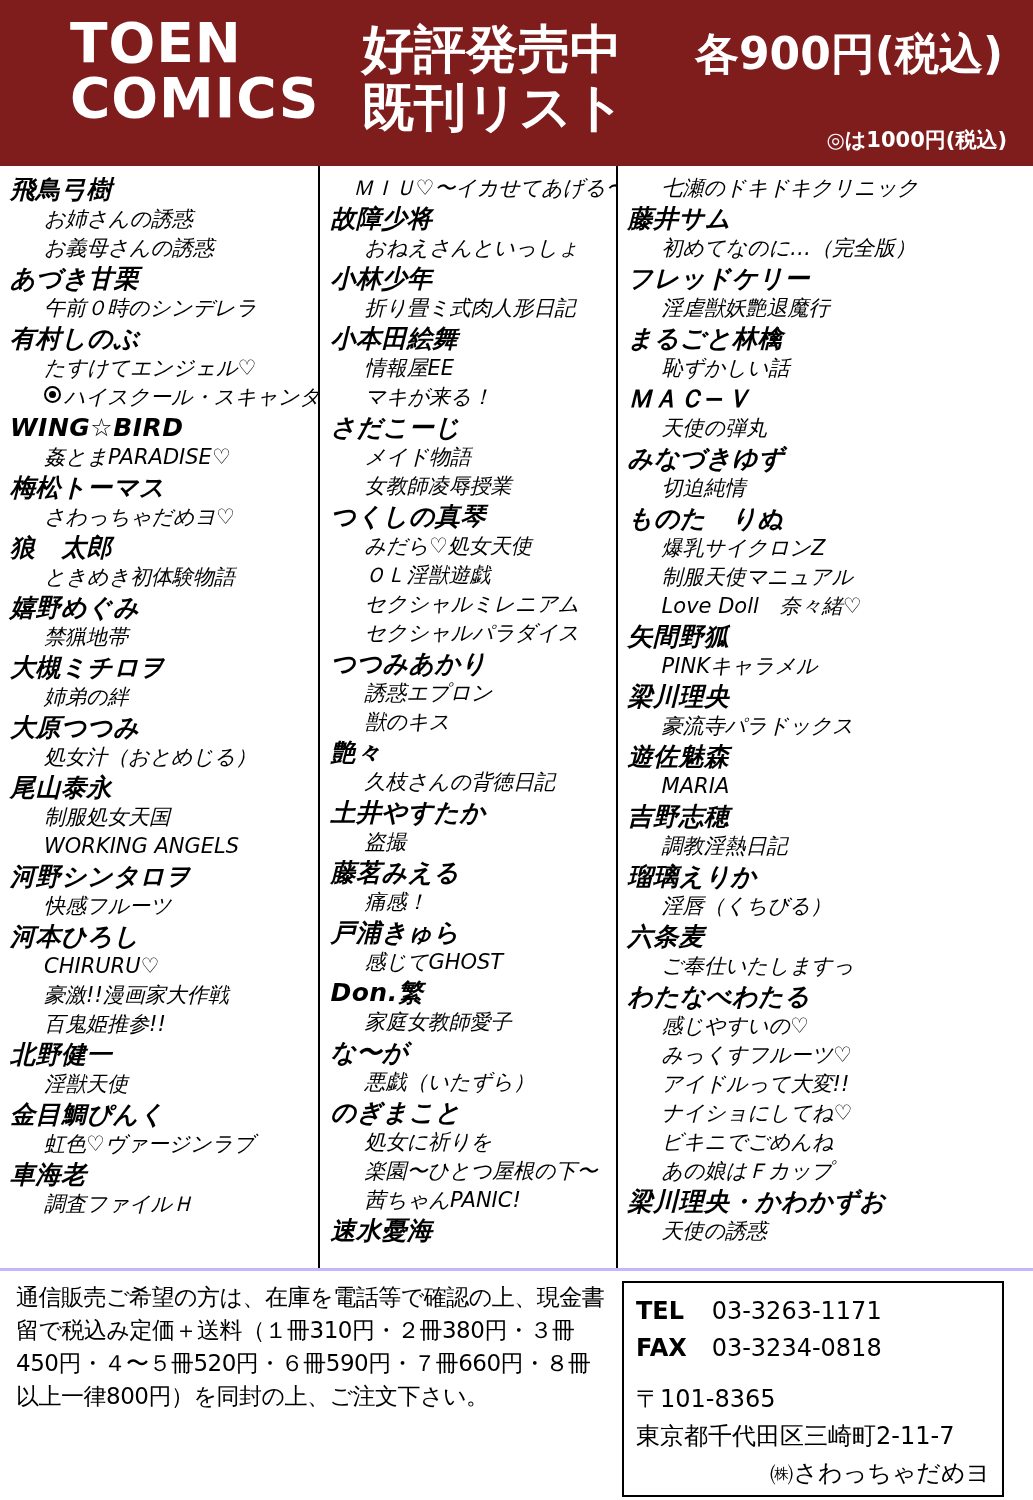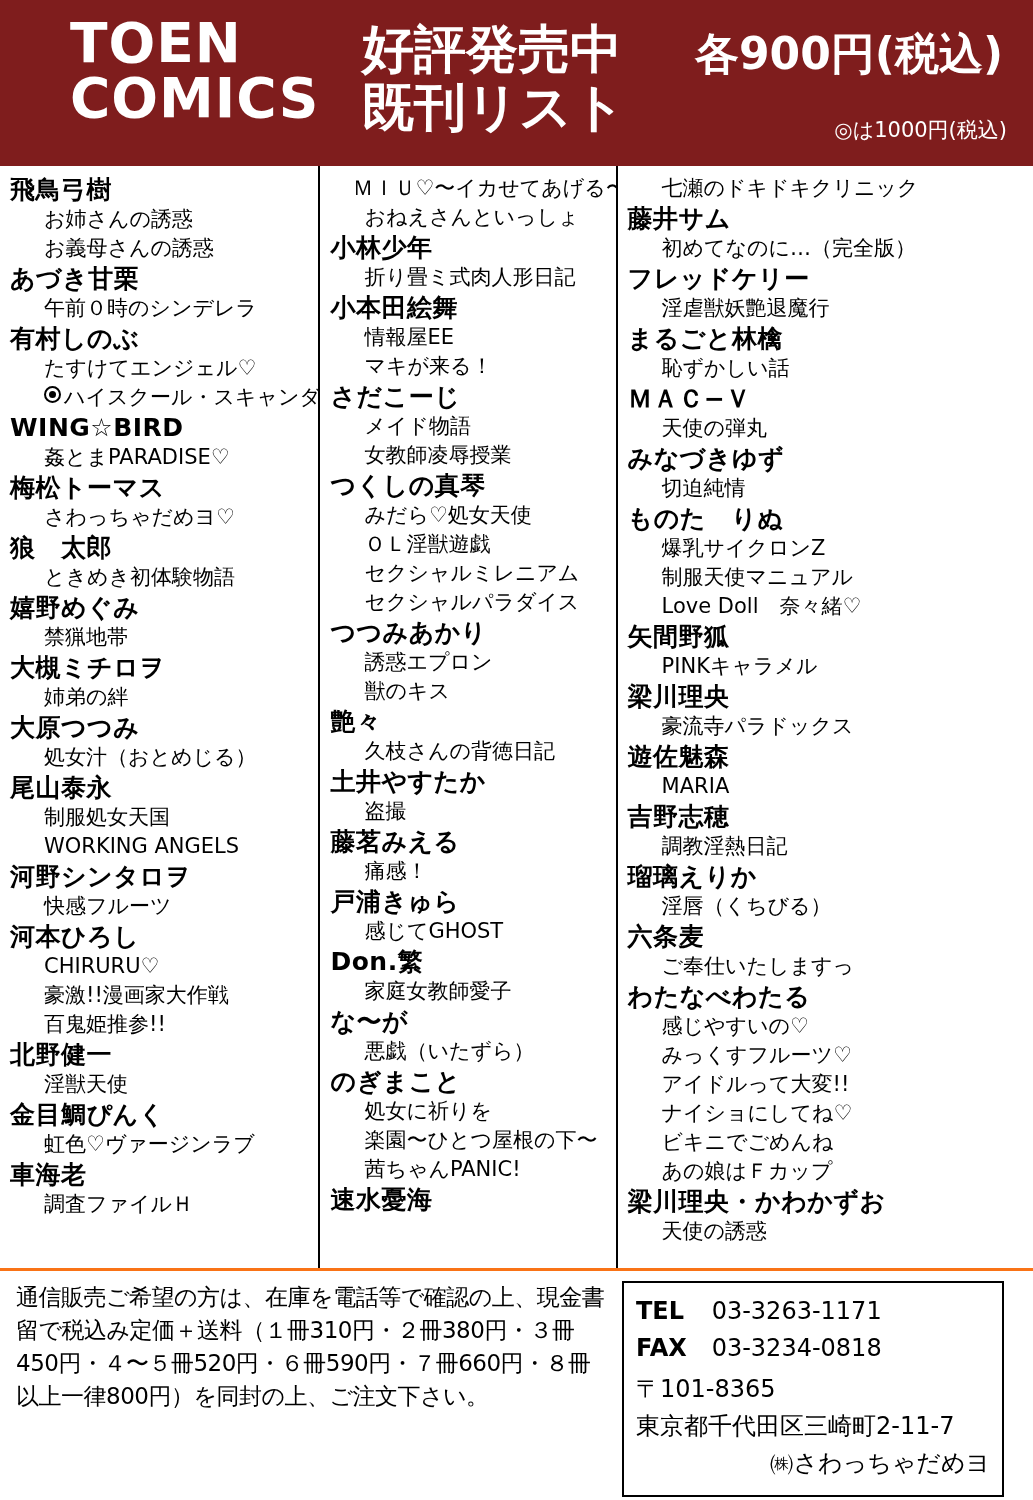--- a/index.html
+++ b/index.html
@@ -55,32 +55,33 @@
     right: 30px;
     top: 32px;
     font-weight: bold;
     font-size: 44px;
     line-height: 44px;
     white-space: nowrap;
   }
   .hdr-note {
     position: absolute;
     right: 26px;
-    top: 116px;
+    top: 126px;
     font-size: 21px;
-    font-weight: normal;
+    font-weight: bold;
     white-space: nowrap;
   }
 
   
   .columns {
     display: flex;
     height: 1105px;
     box-sizing: border-box;
-    border-bottom: 3px solid #f97316;
+    border-bottom: 3px solid #c4b5fd;
+    font-style: italic;
   }
   .col {
     box-sizing: border-box;
     padding: 8px 6px 0 10px;
     overflow: hidden;
   }
   .col1 { width: 330px; border-right: 2px solid #000; }
   .col2 { width: 306px; border-right: 2px solid #000; }
   .col3 { width: 428px; }
 
@@ -136,21 +137,21 @@
     margin-left: 14px;
     border: 2px solid #000;
     width: 382px;
     box-sizing: border-box;
     padding: 10px 12px;
     font-size: 24px;
     line-height: 37px;
   }
   .foot-box .tel-row span.lbl { display: inline-block; width: 68px; font-weight: bold; }
   .foot-box .right { text-align: right; }
-  .foot-box .addr { margin-top: 4px; }
+  .foot-box .addr { margin-top: 14px; }
 </style>
 </head>
 <body>
 
 <div class="page">
 
   <div class="header">
     <div class="hdr-left">
       <span>TOEN</span>
       <span class="l2">COMICS</span>
@@ -196,20 +197,21 @@
         <div class="title">百鬼姫推参!!</div>
         <div class="author">北野健一</div>
         <div class="title">淫獣天使</div>
         <div class="author">金目鯛ぴんく</div>
         <div class="title">虹色♡ヴァージンラブ</div>
         <div class="author">車海老</div>
         <div class="title">調査ファイルＨ</div>
       </div>
     <div class="col col2" id="col-1">
         <div class="title first-title">ＭＩＵ♡〜イカせてあげる〜</div>
+        <div class="author">故障少将</div>
         <div class="title">おねえさんといっしょ</div>
         <div class="author">小林少年</div>
         <div class="title">折り畳ミ式肉人形日記</div>
         <div class="author">小本田絵舞</div>
         <div class="title">情報屋EE</div>
         <div class="title">マキが来る！</div>
         <div class="author">さだこーじ</div>
         <div class="title">メイド物語</div>
         <div class="title">女教師凌辱授業</div>
         <div class="author">つくしの真琴</div>

